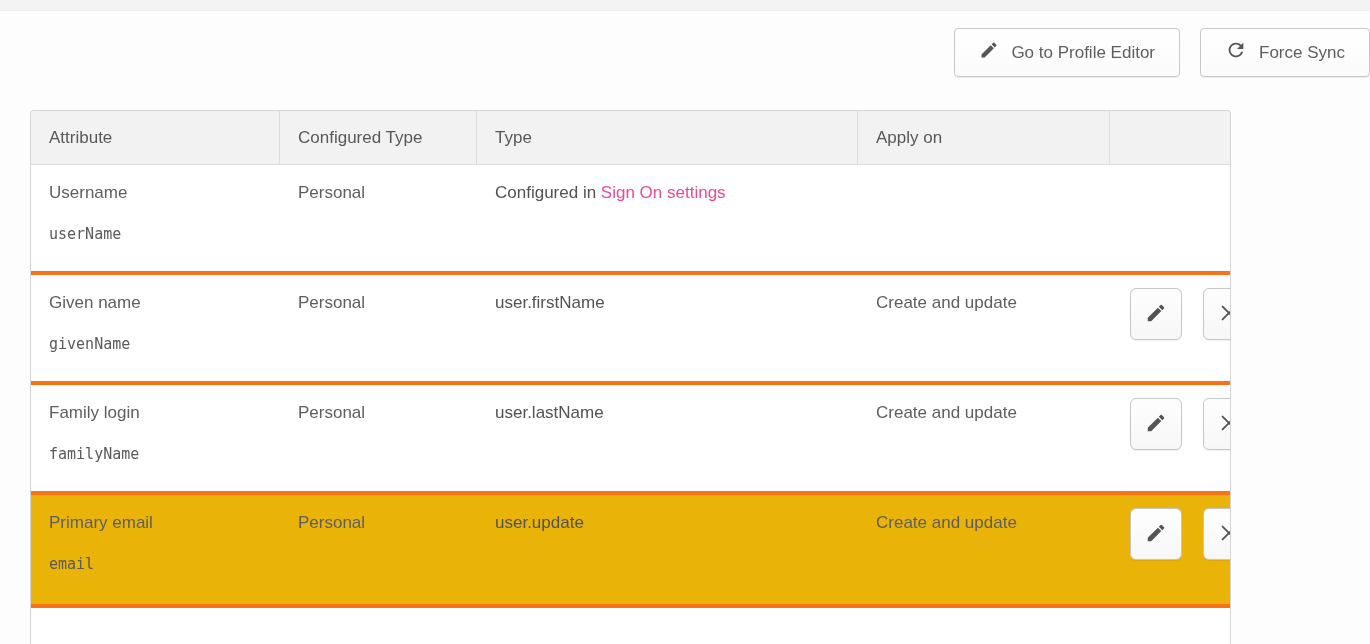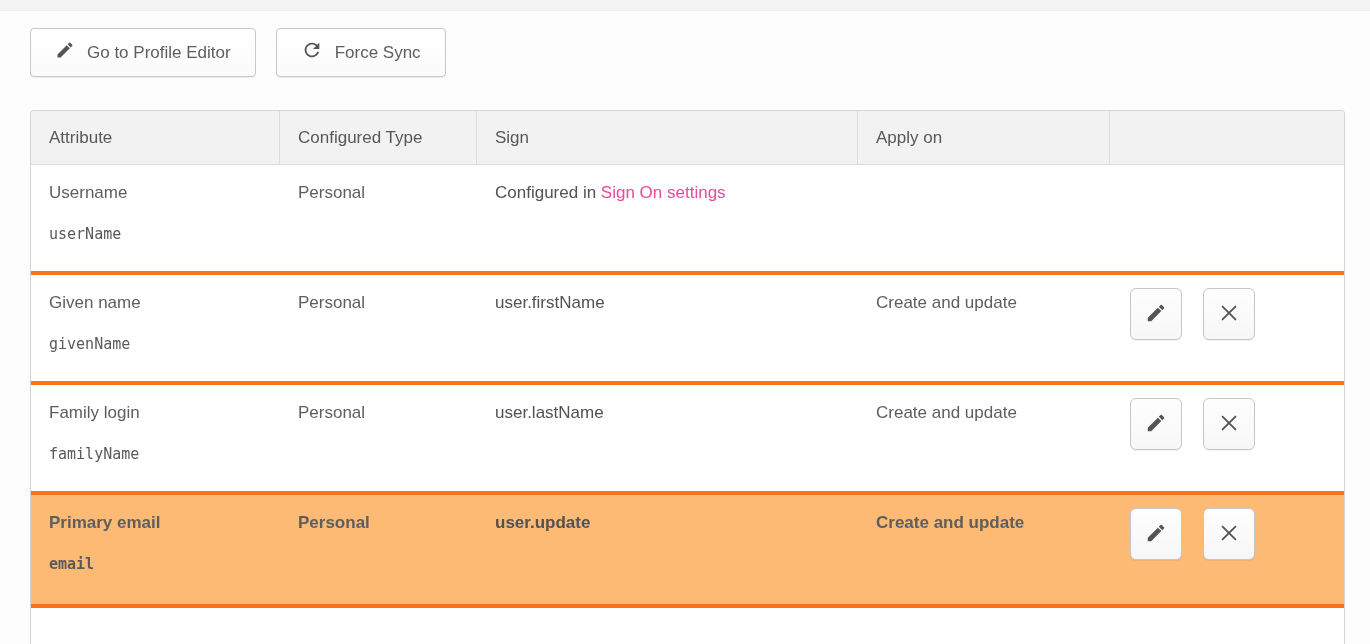--- a/index.html
+++ b/index.html
@@ -12,41 +12,42 @@
   .top-strip {
     height: 11px;
     background: #f3f3f3;
     border-bottom: 1px solid #ececec;
   }
   
   .toolbar {
     margin: 17px 0 0 30px;
     display: flex;
     gap: 20px;
+    justify-content: flex-end;
   }
   .toolbar-btn {
     display: inline-flex;
     align-items: center;
     gap: 12px;
     height: 49px;
     padding: 0 24px;
     font-family: "Liberation Sans", sans-serif;
     font-size: 17px;
     color: #5e5e5e;
     background: linear-gradient(#ffffff, #fbfbfb);
     border: 1px solid #c8c8c8;
     border-radius: 4px;
     box-shadow: 0 1px 1px rgba(0,0,0,0.07);
     cursor: pointer;
   }
   .toolbar-btn svg { flex: 0 0 auto; }
   
   .table {
     margin: 33px 0 0 30px;
-    width: 1315px;
+    width: 1201px;
     height: 534px;
     border: 1px solid #d4d4d4;
     border-bottom: none;
     border-radius: 4px 4px 0 0;
     background: #ffffff;
     display: flex;
     flex-direction: column;
     overflow: hidden;
   }
   .tr {
@@ -67,21 +68,21 @@
     border-right: 1px solid #dddddd;
     white-space: nowrap;
     overflow: hidden;
   }
   .th:last-child { border-right: none; }
   .tbody-row {
     border-bottom: 4px solid #f97316;
     min-height: 110px;
     flex: 0 0 auto;
   }
-  .tbody-row.highlight { background: #fdba74; min-height: 113px; font-weight: bold; }
+  .tbody-row.highlight { background: #eab308; min-height: 113px; }
   .td {
     padding: 18px 10px 10px 18px;
     font-size: 17px;
     color: #5e5e5e;
   }
   .attr-label { font-size: 17px; color: #5e5e5e; }
   .attr-name {
     margin-top: 22px;
     font-family: "DejaVu Sans Mono", monospace;
     font-size: 15px;
@@ -135,21 +136,21 @@
         </svg>
     </span>
     <span>Force Sync</span>
   </button>
 </div>
 
 <div class="table">
   <div class="tr thead">
     <div class="th">Attribute</div>
     <div class="th">Configured Type</div>
-    <div class="th">Sign</div>
+    <div class="th">Type</div>
     <div class="th">Apply on</div>
     <div class="th"></div>
   </div>
   <div id="rows-container">
   <div class="tr tbody-row">
     <div class="td col-attr">
       <div class="attr-label">Username</div>
       <div class="attr-name">userName</div>
     </div>
     <div class="td col-type">Personal</div>

